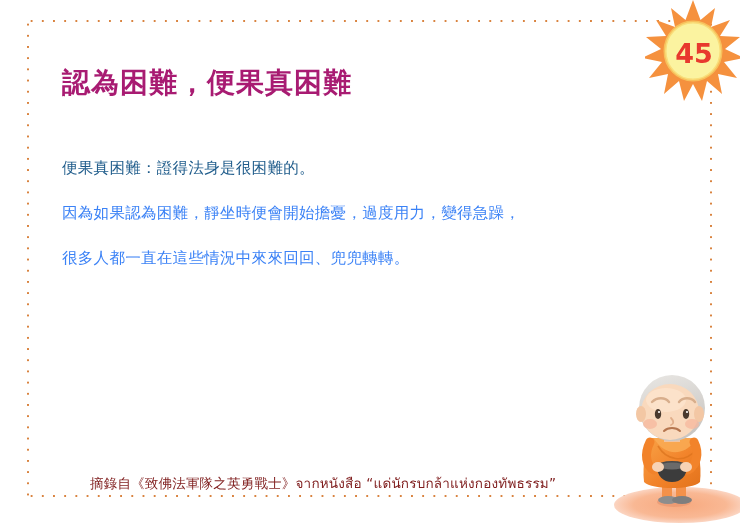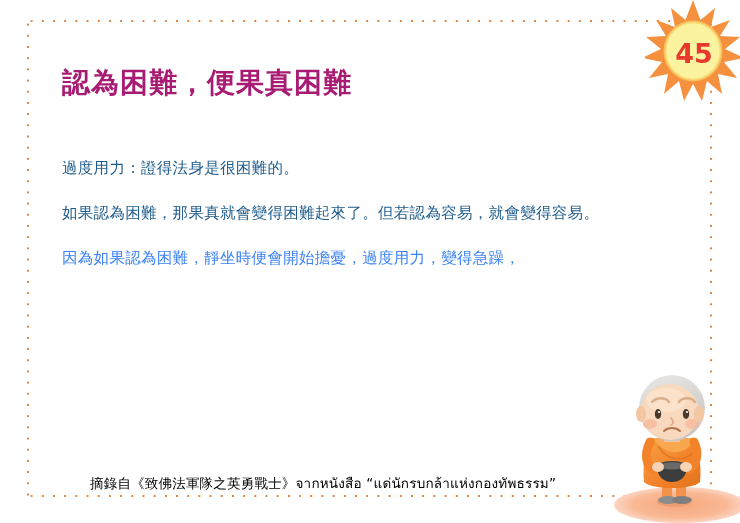--- a/index.html
+++ b/index.html
@@ -100,21 +100,21 @@
   }
   .body-line.blue  { color: #1f5c8b; }
   .body-line.green { color: #3b82f6; }
 
   
   #footer {
     position: absolute;
     left: 90px;
     top: 472px;
     font-size: 13.5px;
-    color: #000000;
+    color: #7f1d1d;
     white-space: nowrap;
     letter-spacing: 0.2px;
   }
 
   
   #monk {
     position: absolute;
     left: 596px;
     top: 372px;
     width: 150px;
@@ -139,23 +139,23 @@
         <ellipse cx="0" cy="-1" rx="28" ry="29" fill="#fbf3a0"></ellipse>
         <ellipse cx="0" cy="-1" rx="28" ry="29" fill="none" stroke="#f8d46a" stroke-width="3" opacity="0.7"></ellipse>
       </g>
     </svg>
     <div class="badge-number">45</div>
   </div>
 
   <div id="title">認為困難，便果真困難</div>
 
   <div id="body-block">
-    <div class="body-line blue">過度用力：證得法身是很困難的。</div>
-    <div class="body-line blue">如果認為困難，那果真就會變得困難起來了。但若認為容易，就會變得容易。</div>
+    <div class="body-line blue">便果真困難：證得法身是很困難的。</div>
     <div class="body-line green">因為如果認為困難，靜坐時便會開始擔憂，過度用力，變得急躁，</div>
+    <div class="body-line green">很多人都一直在這些情況中來來回回、兜兜轉轉。</div>
   </div>
 
   <div id="footer">摘錄自《致佛法軍隊之英勇戰士》จากหนังสือ “แด่นักรบกล้าแห่งกองทัพธรรม”</div>
 
   <div id="monk">
     <svg viewBox="0 0 150 151" xmlns="http://www.w3.org/2000/svg">
       <defs>
         <radialGradient id="groundGrad" cx="50%" cy="50%" r="50%">
           <stop offset="0%" stop-color="#f7a97e"></stop>
           <stop offset="70%" stop-color="#f9b894"></stop>

